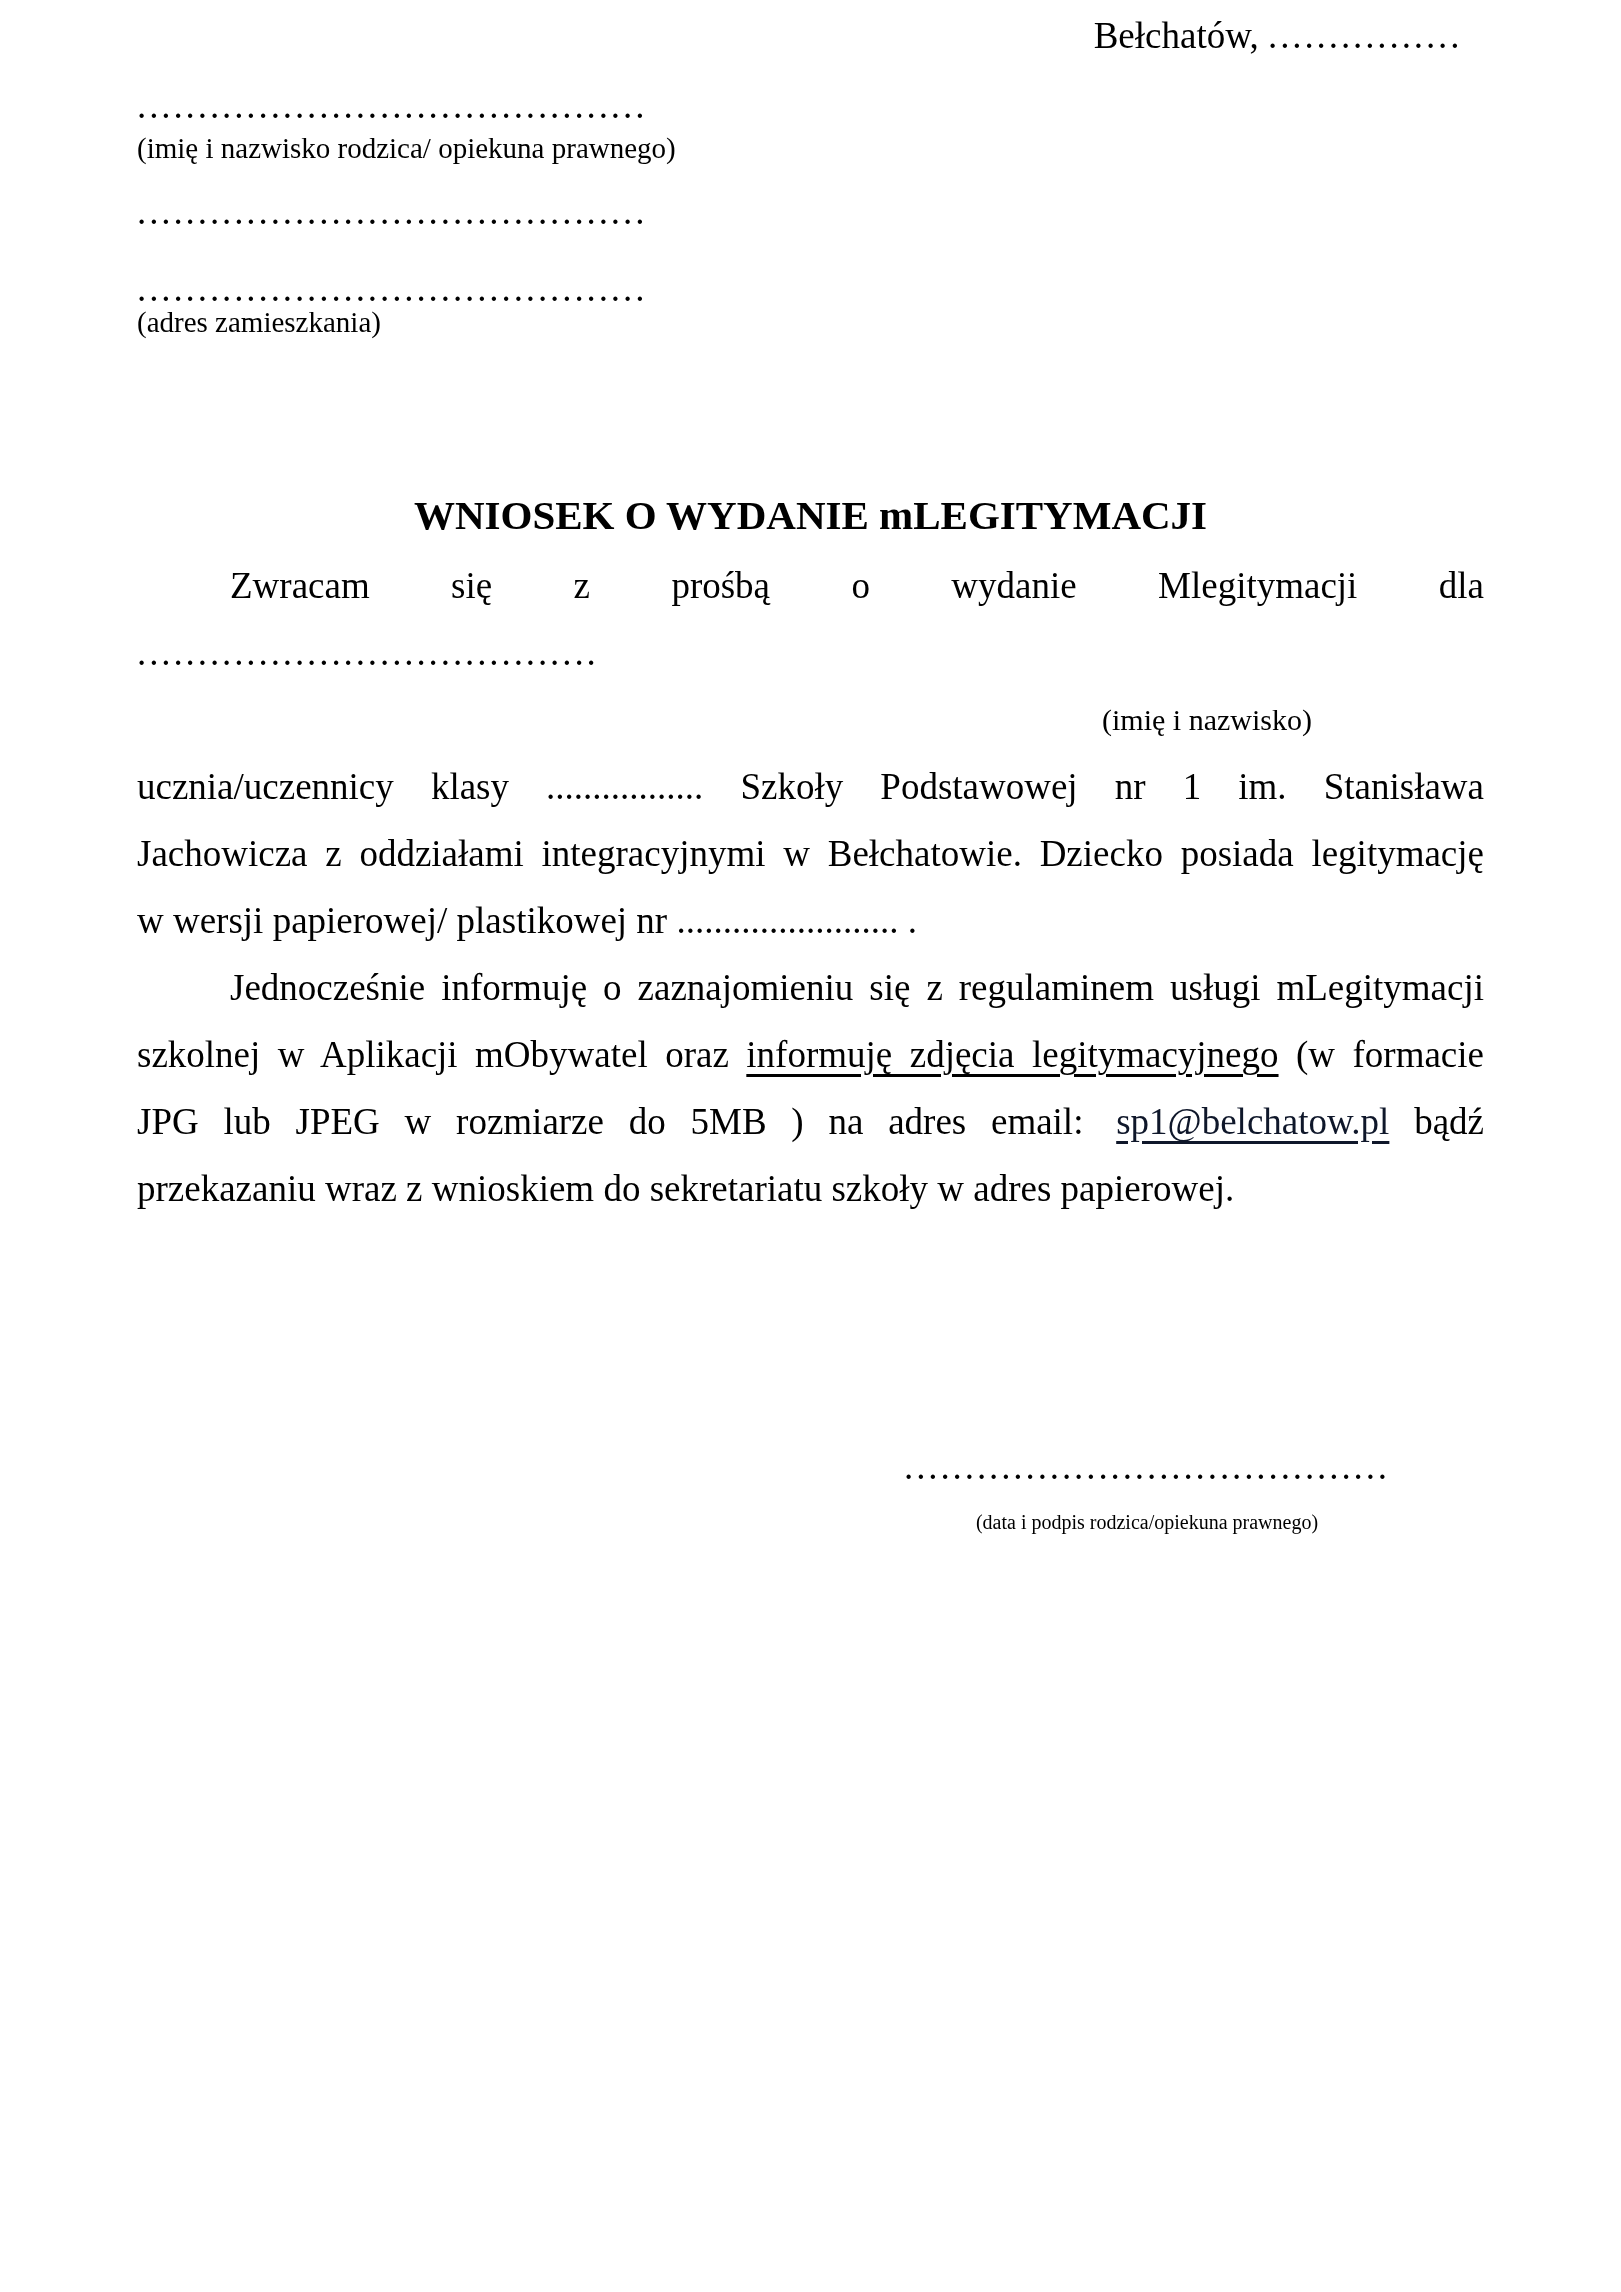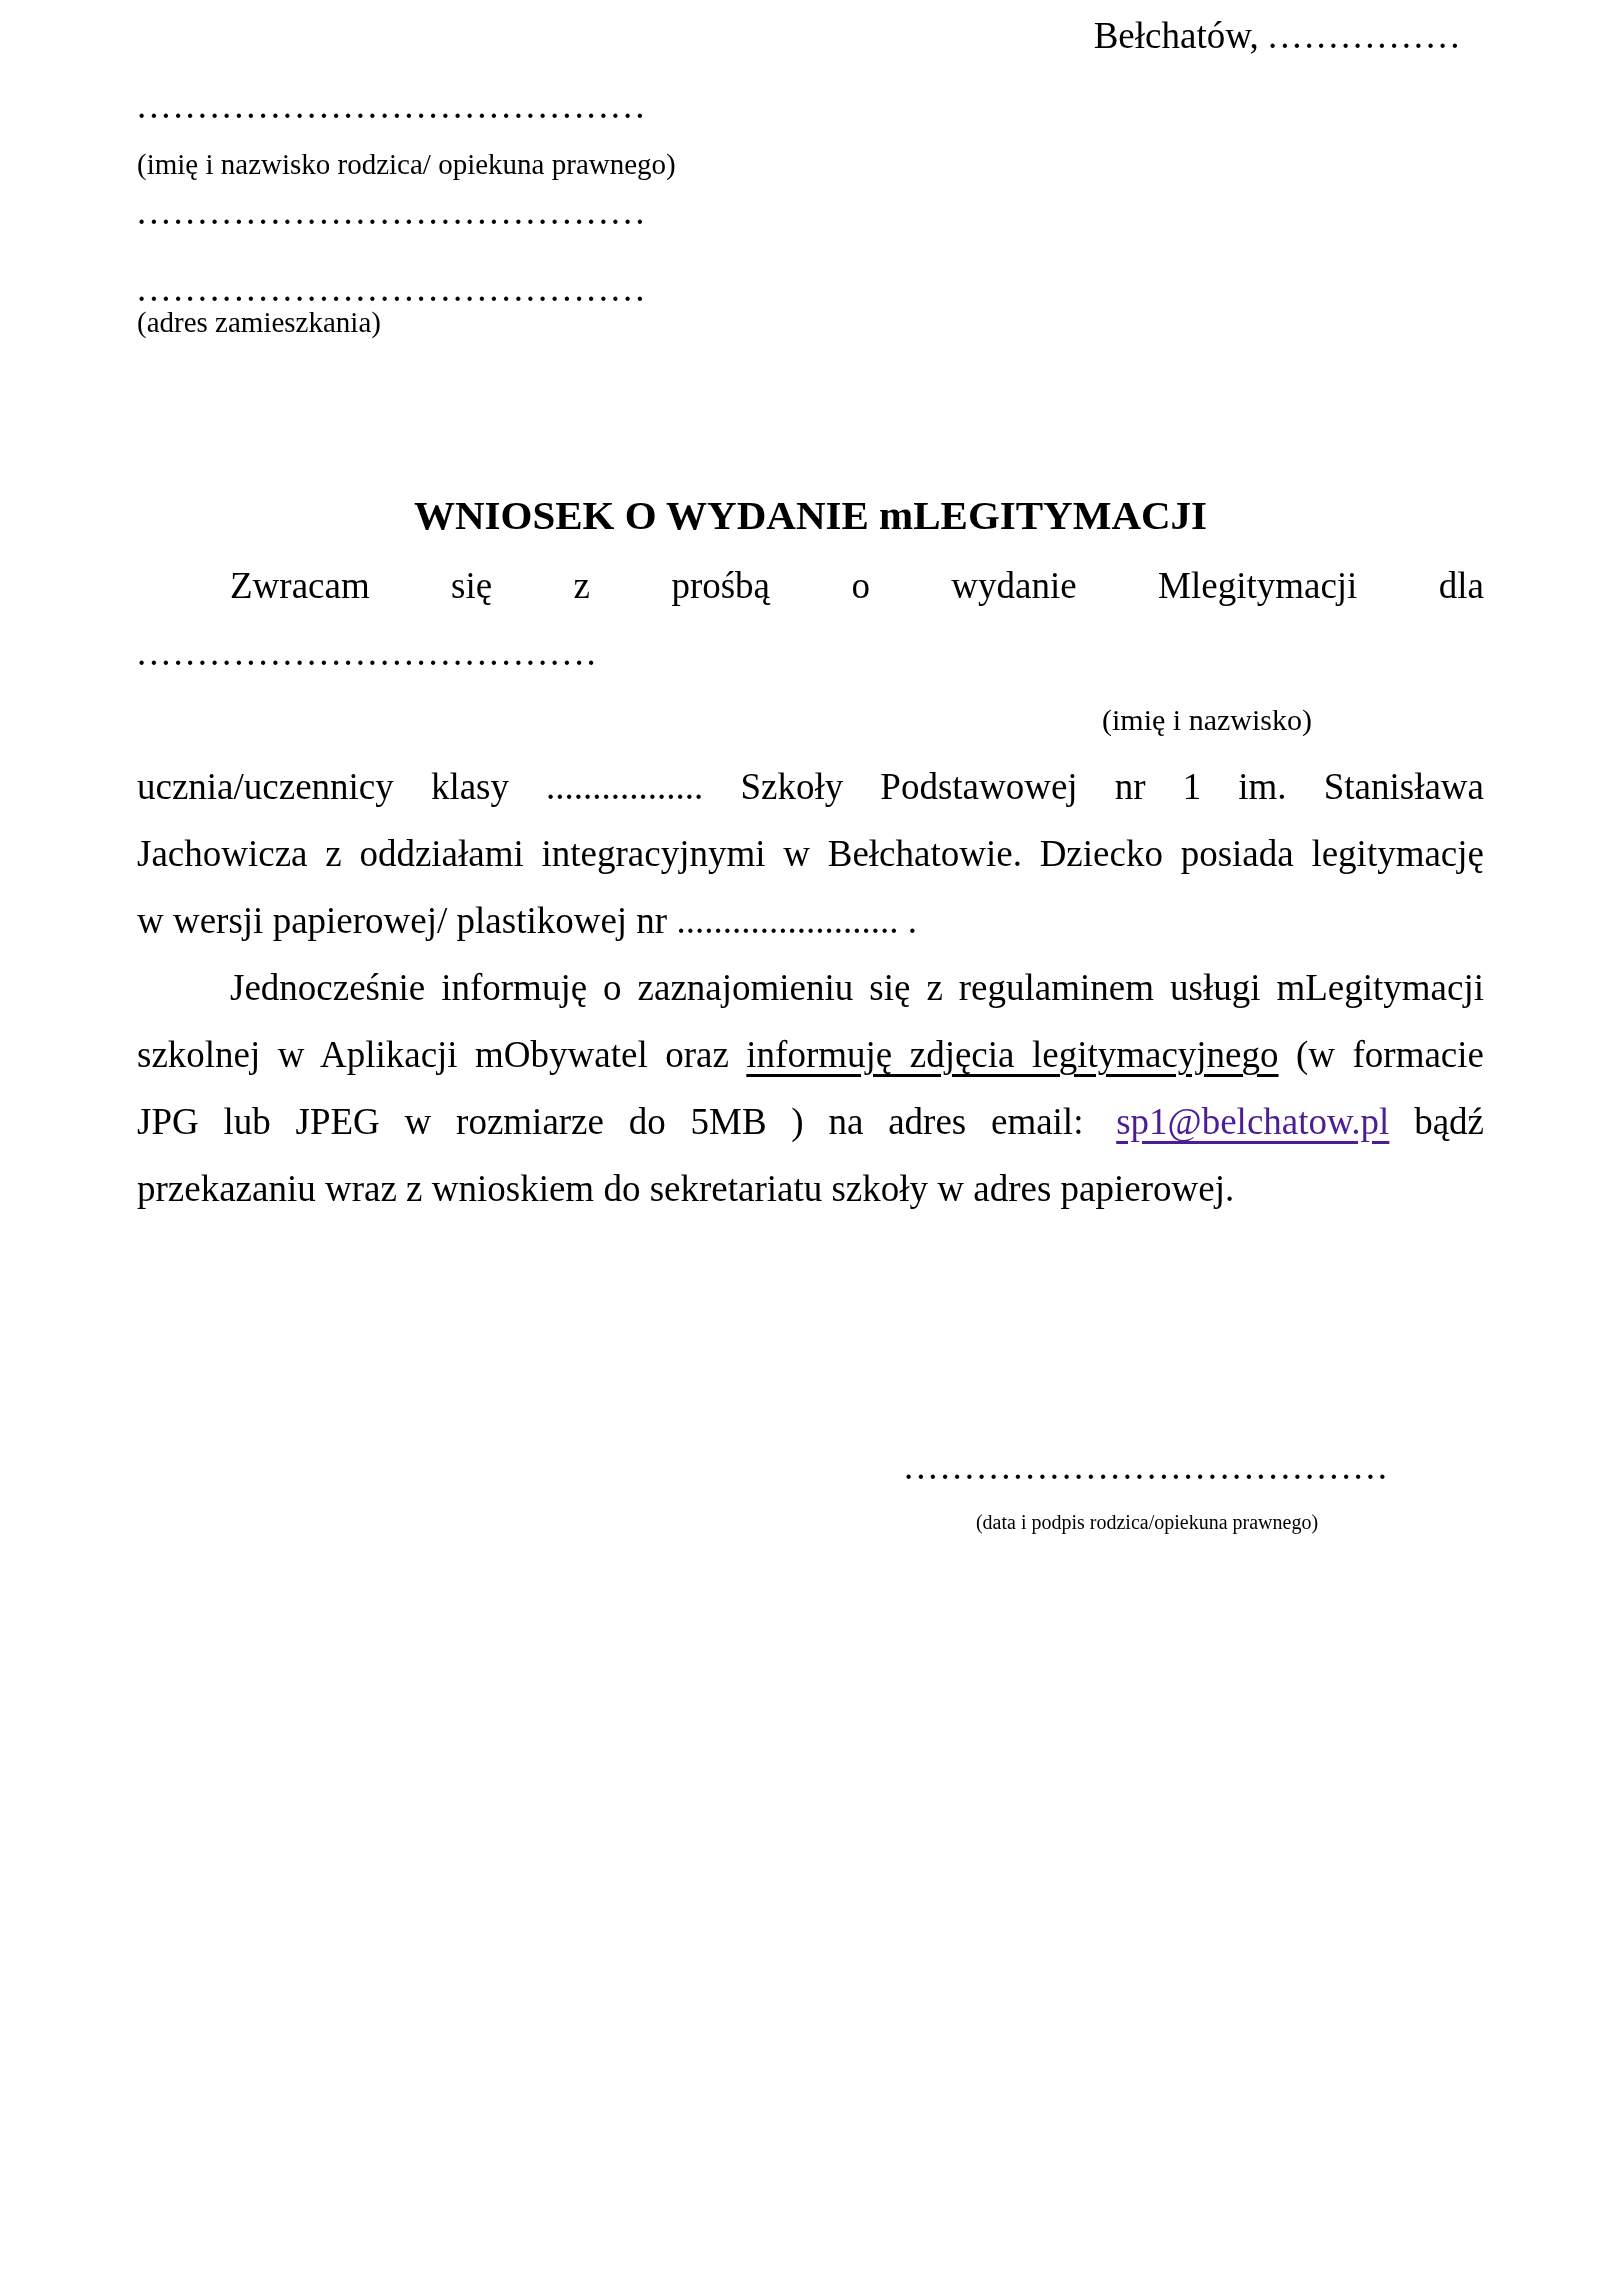--- a/index.html
+++ b/index.html
@@ -94,37 +94,37 @@
 </head>
 <body>
 
 <div class="page" style="background: rgb(255, 255, 255); color: rgb(0, 0, 0);">
 
   <div class="abs content date-line">
     <span>Bełchatów,</span><span>&nbsp;</span><span class="dots">................</span>
   </div>
 
   <div class="abs fill-line" style="top: 86px;">..........................................</div>
-  <div class="abs small-label" style="top: 145px;">(imię i nazwisko rodzica/ opiekuna prawnego)</div>
+  <div class="abs small-label" style="top: 129px;">(imię i nazwisko rodzica/ opiekuna prawnego)</div>
   <div class="abs fill-line" style="top: 192px;">..........................................</div>
   <div class="abs fill-line" style="top: 269px;">..........................................</div>
   <div class="abs small-label" style="top: 303px;">(adres zamieszkania)</div>
 
   <div class="abs content doc-title">WNIOSEK O WYDANIE mLEGITYMACJI</div>
 
   <div class="abs content body-block">
     <div class="body-line just indent">Zwracam się z prośbą o wydanie Mlegitymacji dla</div>
     <div class="body-line dots">......................................</div>
     <div class="body-line name-hint">(imię i nazwisko)</div>
     <div class="body-line just">ucznia/uczennicy klasy ................. Szkoły Podstawowej nr 1 im. Stanisława</div>
     <div class="body-line just">Jachowicza z oddziałami integracyjnymi w Bełchatowie. Dziecko posiada legitymację</div>
     <div class="body-line wrap">w wersji papierowej/ plastikowej nr ........................ .</div>
     <div class="body-line just indent">Jednocześnie informuję o zaznajomieniu się z regulaminem usługi mLegitymacji</div>
     <div class="body-line just"><span>szkolnej w Aplikacji mObywatel oraz </span><span class="ul">informuję zdjęcia legitymacyjnego</span><span> (w formacie</span></div>
-    <div class="body-line just"><span>JPG lub JPEG w rozmiarze do 5MB ) na adres email: </span><span class="link" style="color: #4c1d95; margin-left: 8px;">sp1@belchatow.pl</span><span> bądź</span></div>
+    <div class="body-line just"><span>JPG lub JPEG w rozmiarze do 5MB ) na adres email: </span><span class="link" style="color: #0f172a; margin-left: 8px;">sp1@belchatow.pl</span><span> bądź</span></div>
     <div class="body-line wrap">przekazaniu wraz z wnioskiem do sekretariatu szkoły w adres papierowej.</div>
   </div>
 
   <div class="abs signature-block">
     <div class="sig-dots">........................................</div>
     <div class="sig-label">(data i podpis rodzica/opiekuna prawnego)</div>
   </div>
 
 </div>
 

